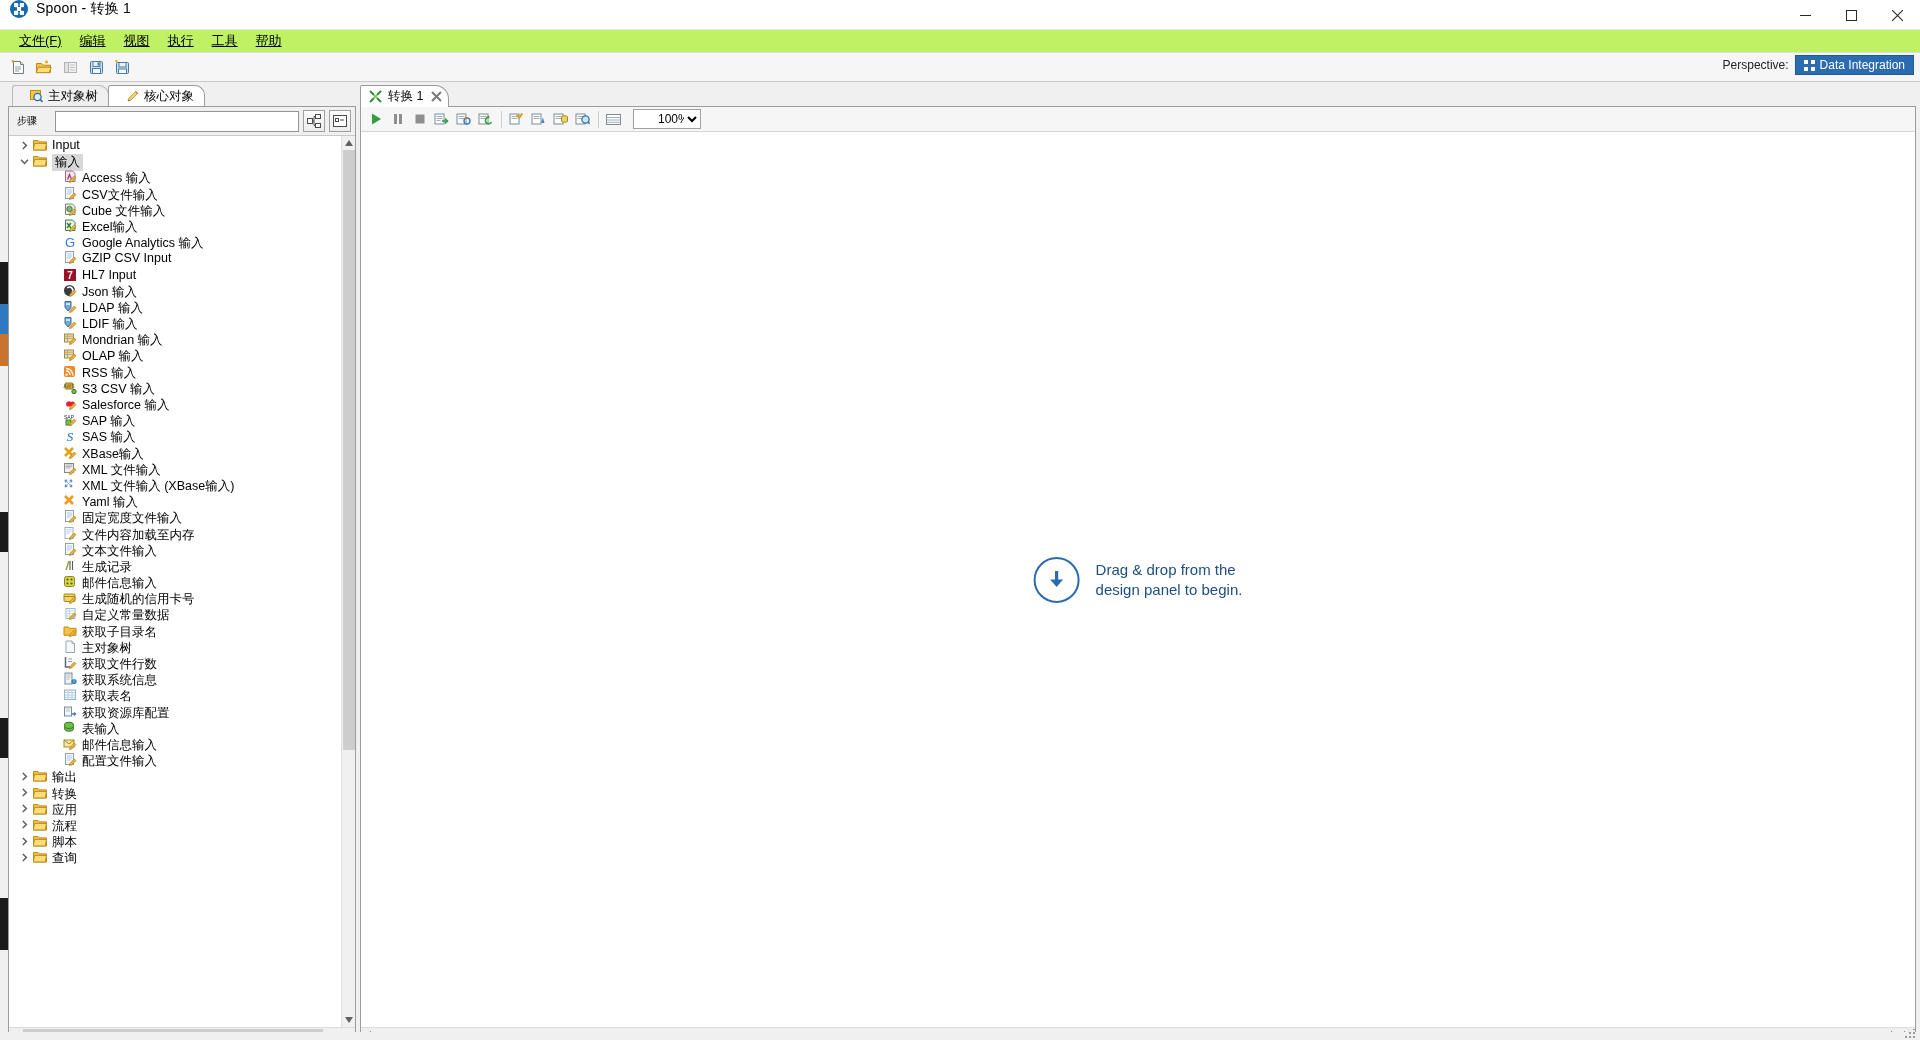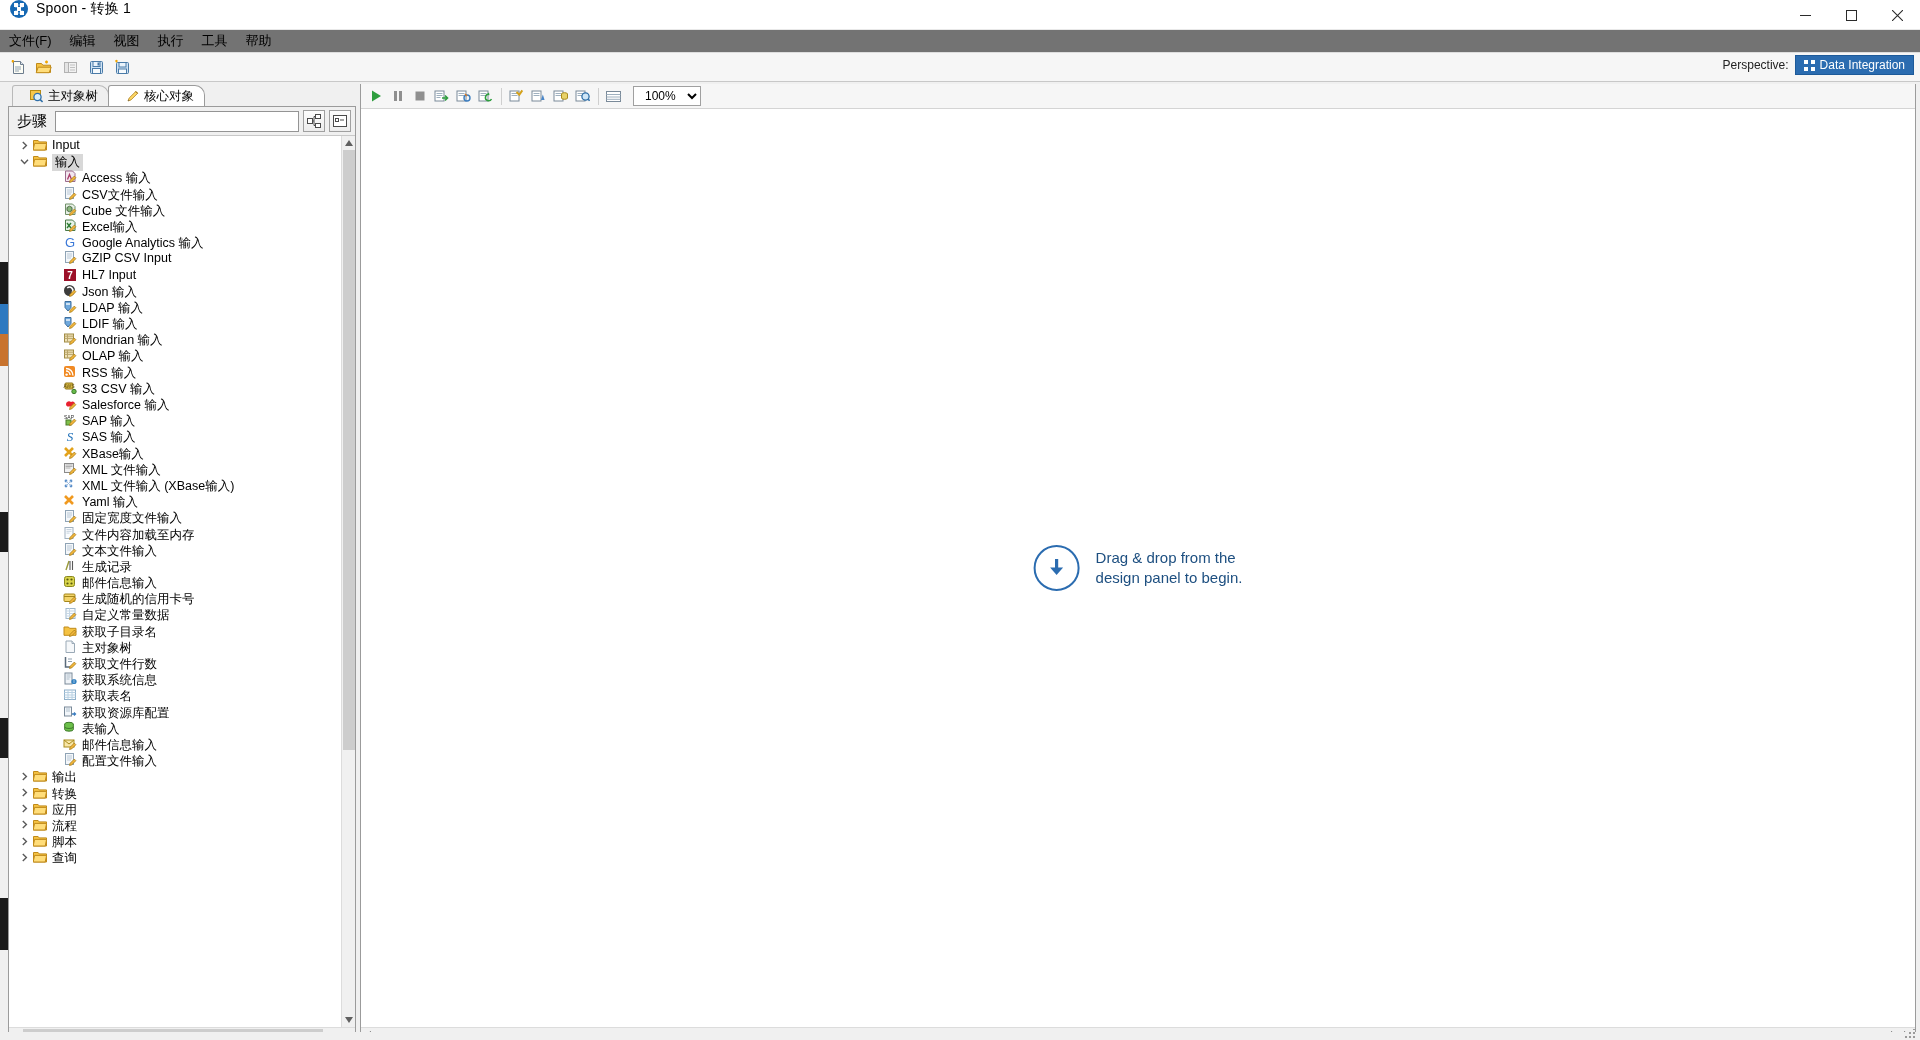--- a/index.html
+++ b/index.html
@@ -52,25 +52,26 @@
   .winbtn {
     width: 46px; height: 30px;
     display: flex; align-items: center; justify-content: center;
     color: #2b2b2b;
   }
   .winbtn svg { display:block; }
 
   
   #menubar {
     height: 22px;
-    background: #737373;
+    background: #bef264;
     display: flex;
     align-items: center;
-    padding-left: 0;
+    padding-left: 10px;
     font-size: 13px;
+    text-decoration: underline;
   }
   .menu-item {
     padding: 2px 9px;
     color: #000;
     cursor: default;
     line-height: 16px;
   }
 
   
   #maintoolbar {
@@ -185,21 +186,21 @@
   
   #searchrow {
     display: flex;
     align-items: center;
     height: 29px;
     padding: 0 4px;
     background: #f0f0f0;
     border-bottom: 1px solid #c8c8c8;
     flex: none;
   }
-  #search-label { font-size: 15px; color: #000; width: 42px; padding-left: 4px; }
+  #search-label { font-size: 10px; color: #000; width: 42px; padding-left: 4px; }
   #search-input {
     flex: 1;
     height: 21px;
     border: 1px solid #949494;
     background: #fff;
     font-size: 12px;
     padding: 0 4px;
     outline: none;
     font-family: "Liberation Sans", sans-serif;
   }
@@ -338,21 +339,21 @@
     margin-right: 1px;
   }
   .ct-sep { width: 1px; height: 17px; background: #cfcfcf; margin: 0 4px; }
   #zoom-select {
     width: 68px; height: 20px;
     margin-left: 8px;
     font-size: 12px;
     border: 1px solid #a0a0a0;
     background: #fff;
     font-family: "Liberation Sans", sans-serif;
-    padding-left: 7px;
+    padding-left: 20px;
   }
 
   #canvas-area {
     flex: 1;
     position: relative;
     background: #ffffff;
     min-height: 0;
   }
   #dropzone {
     position: absolute;
@@ -1233,20 +1234,37 @@
       </div>
 
       <div id="left-hsb">
         <div id="left-hsb-thumb"></div>
       </div>
     </div>
   </div>
 
   <div id="right-panel">
 
+    <div id="right-tabs">
+      <div class="rtab">
+        <span class="tico">
+          <svg width="13" height="13" viewBox="0 0 13 13">
+            <path d="M1 1 L5 5 M12 1 L8 5 M1 12 L5 8 M12 12 L8 8" stroke="#2e8b3d" stroke-width="2"></path>
+            <path d="M5 5 L8 5 L8 8 L5 8 z" fill="#8dc63f"></path>
+          </svg>
+        </span>
+        <span>转换 1</span>
+        <span class="closex">
+          <svg width="11" height="11" viewBox="0 0 11 11">
+            <path d="M1 1 L10 10 M10 1 L1 10" stroke="#7a7a7a" stroke-width="2"></path>
+          </svg>
+        </span>
+      </div>
+      <div class="filler"></div>
+    </div>
 
     <div id="right-content">
 
       <div id="canvas-toolbar">
         <div class="ct-btn">
           <svg width="14" height="14" viewBox="0 0 14 14">
               <path d="M3 1.5 L12 7 L3 12.5 z" fill="#2e9e3e"></path>
             </svg>
         </div>
         <div class="ct-btn">

